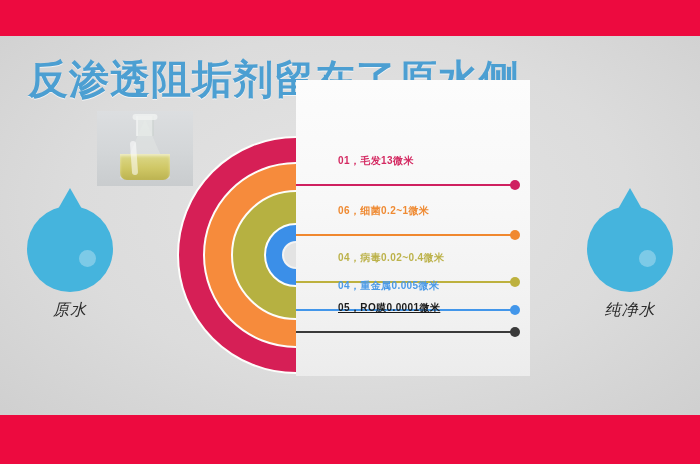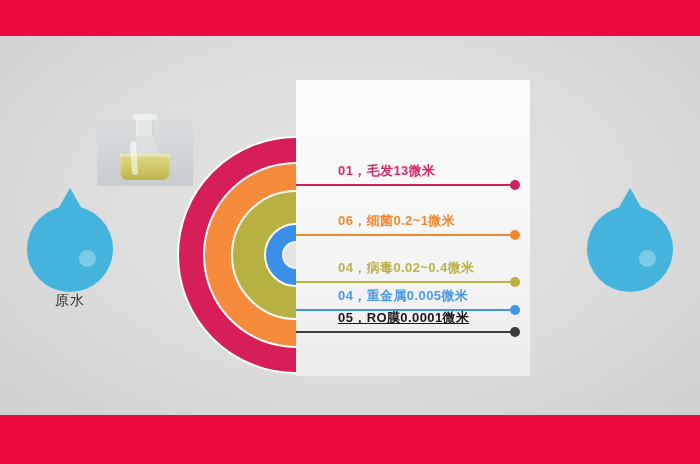--- a/index.html
+++ b/index.html
@@ -104,22 +104,22 @@
     position:absolute; left:296px; top:44px;
     width:234px; height:296px;
     background:linear-gradient(180deg,#fcfcfc 0%,#f8f8f8 40%,#f2f2f2 75%,#ececec 100%);
   }
 
   
   .row { position:absolute; left:296px; height:2px; }
   .row .line { position:absolute; left:0; top:0; height:2px; width:218px; }
   .row .dot  { position:absolute; left:214px; top:-4px; width:10px; height:10px; border-radius:50%; }
   .row .lbl  {
-    position:absolute; left:42px; bottom:6px;
-    font-size:13px; font-weight:bold; white-space:nowrap;
+    position:absolute; left:42px; bottom:18px;
+    font-size:10px; font-weight:bold; white-space:nowrap;
     letter-spacing:.4px;
     text-align:right;
   }
 
   .row.row1 { top:148px; }
   .row.row2 { top:198px; }
   .row.row3 { top:245px; }
   .row.row4 { top:273px; }
   .row.row5 { top:295px; }
 
@@ -154,31 +154,33 @@
     border-left:24px solid transparent;
     border-right:24px solid transparent;
     border-bottom:42px solid #45b4dd;
   }
   .drop .hl {
     position:absolute; right:17px; top:62px;
     width:17px; height:17px; border-radius:50%;
     background:rgba(255,255,255,.30);
   }
   .drop-label {
-    font-size:14px; color:#2b2b2b;
+    margin-top:8px; font-size:16px; color:#2b2b2b;
     letter-spacing:1px;
+    font-style:italic;
   }
 </style>
 </head>
 <body>
 
 <div class="band band-top"></div>
 
 <div class="stage">
 
+  <div class="title">反渗透阻垢剂留在了原水侧</div>
 
   <div class="flask-photo">
     <div class="flask-body"></div>
     <div class="flask-neck"></div>
     <div class="flask-lip"></div>
     <div class="flask-liquid"></div>
     <div class="flask-gloss"></div>
   </div>
 
   <div class="rings">
@@ -229,17 +231,18 @@
     </div>
     <div class="drop-label">原水</div>
   </div>
 
   <div class="drop-wrap right">
     <div class="drop">
       <div class="tip"></div>
       <div class="shape"></div>
       <div class="hl"></div>
     </div>
+    <div class="drop-label">纯净水</div>
   </div>
 
 </div>
 
 <div class="band band-bottom"></div>
 
 </body></html>

